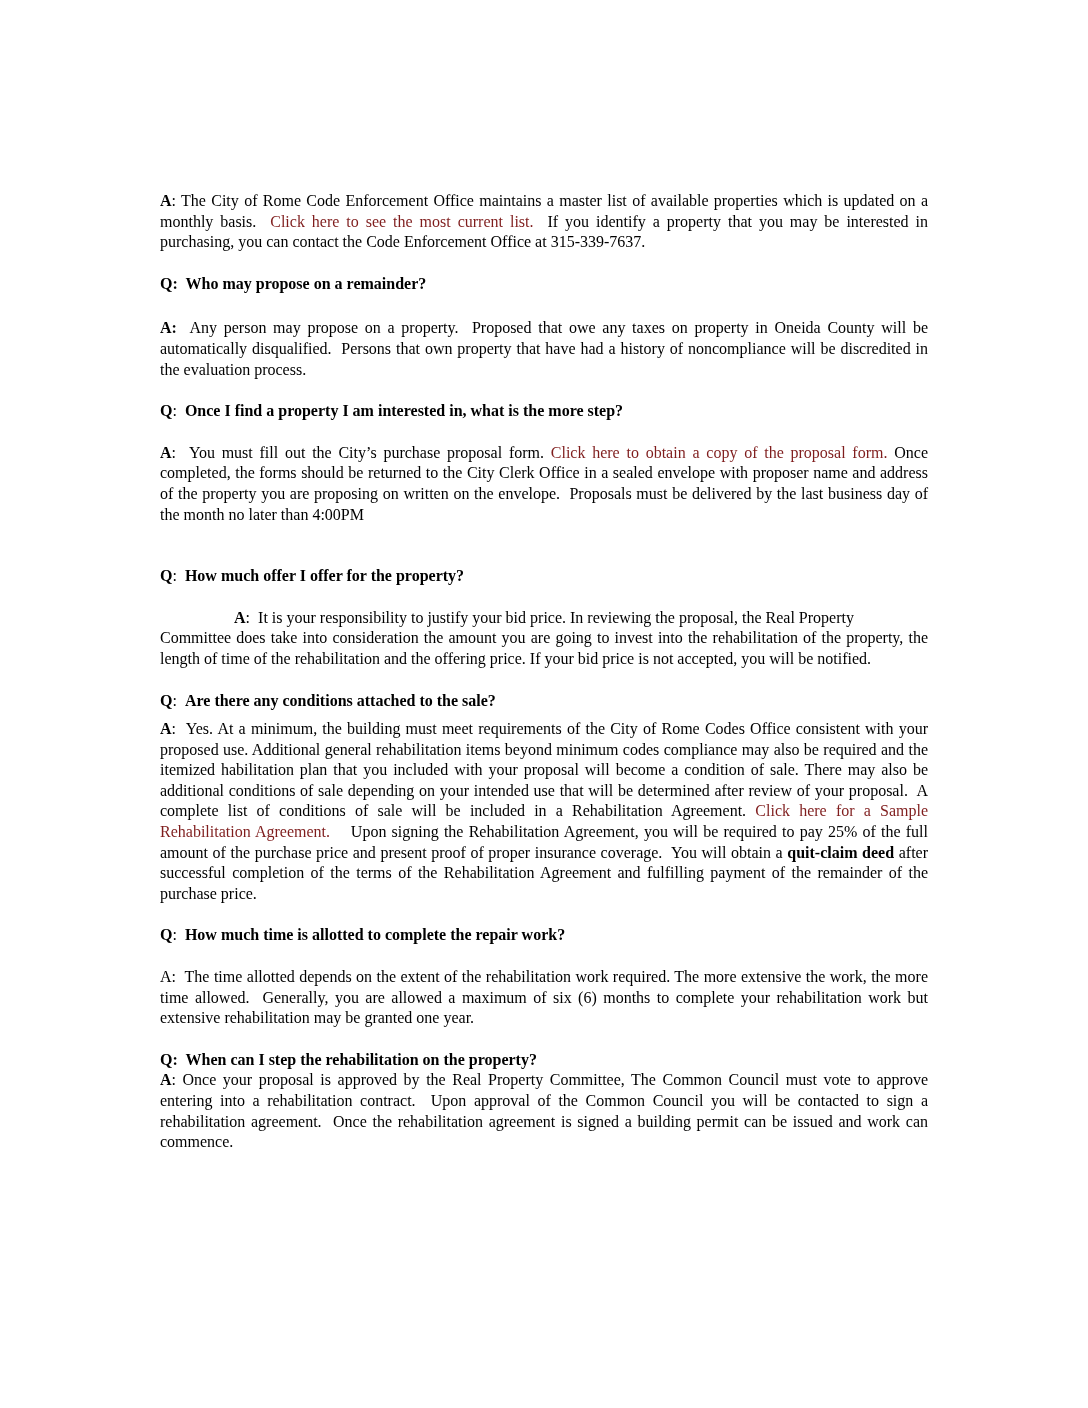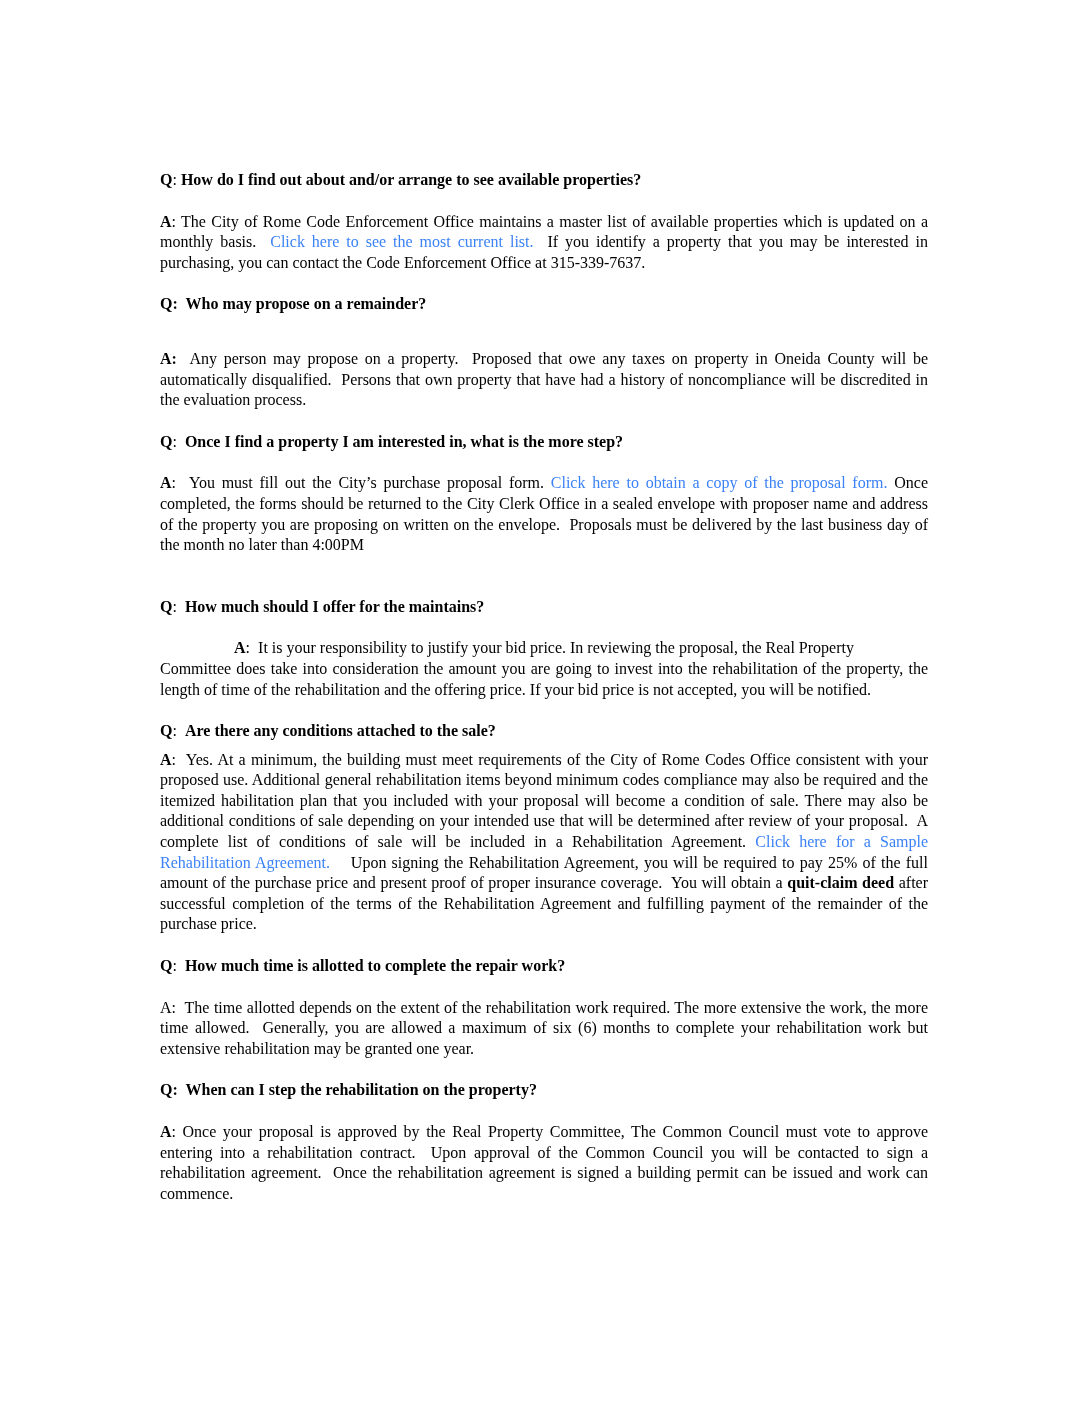--- a/index.html
+++ b/index.html
@@ -29,52 +29,49 @@
     }
     .a {
       margin: 0;
       text-align: justify;
     }
     .a-left {
       text-align: center;
     }
     .b { font-weight: bold; }
     a.link {
-      color: #3b82f6;
+      color: #7f1d1d;
       text-decoration: none;
     }
   </style>
 </head>
 <body>
 
 <div class="page">
 
-  <p class="q" style="margin-top:0;">
-    <span>Q</span><span style="font-weight:normal;white-space:pre">: </span><span>How do I find out about and/or arrange to see available properties?</span>
-  </p>
   <p class="a" style="margin-top:21px;">
     <span class="b">A</span><span style="white-space:pre-wrap">: </span><span style="white-space:pre-wrap">The City of Rome Code Enforcement Office maintains a master list of available properties which is updated on a monthly basis.  </span><a class="link" href="#">Click here to see the most current list.</a><span style="white-space:pre-wrap">  If you identify a property that you may be interested in purchasing, you can contact the Code Enforcement Office at 315-339-7637.</span>
   </p>
 
   <p class="q" style="margin-top:21px;">
     <span>Q:</span><span style="white-space:pre">  </span><span>Who may propose on a remainder?</span>
   </p>
-  <p class="a" style="margin-top:34px;">
+  <p class="a" style="margin-top:24px;">
     <span class="b">A:</span><span style="white-space:pre-wrap">  </span><span style="white-space:pre-wrap">Any person may propose on a property.  Proposed that owe any taxes on property in Oneida County will be automatically disqualified.  Persons that own property that have had a history of noncompliance will be discredited in the evaluation process.</span>
   </p>
 
   <p class="q" style="margin-top:21px;">
     <span>Q</span><span style="font-weight:normal;white-space:pre">:  </span><span>Once I find a property I am interested in, what is the more step?</span>
   </p>
   <p class="a" style="margin-top:21px;">
     <span class="b">A</span><span style="white-space:pre-wrap">:  </span><span style="white-space:pre-wrap">You must fill out the City’s purchase proposal form. </span><a class="link" href="#">Click here to obtain a copy of the proposal form.</a><span style="white-space:pre-wrap"> Once completed, the forms should be returned to the City Clerk Office in a sealed envelope with proposer name and address of the property you are proposing on written on the envelope.  Proposals must be delivered by the last business day of the month no later than 4:00PM</span>
   </p>
 
   <p class="q" style="margin-top:41px;">
-    <span>Q</span><span style="font-weight:normal;white-space:pre">:  </span><span>How much should I offer for the maintains?</span>
+    <span>Q</span><span style="font-weight:normal;white-space:pre">:  </span><span>How much offer I offer for the property?</span>
   </p>
   <div class="a" style="margin-top:21px;">
     <div class="a-left"><span class="b">A</span><span style="white-space:pre-wrap">:  </span><span>It is your responsibility to justify your bid price. In reviewing the proposal, the Real Property</span></div>
     <div>Committee does take into consideration the amount you are going to invest into the rehabilitation of the property, the length of time of the rehabilitation and the offering price. If your bid price is not accepted, you will be notified.</div>
   </div>
 
   <p class="q" style="margin-top:21px;">
     <span>Q</span><span style="font-weight:normal;white-space:pre">:  </span><span>Are there any conditions attached to the sale?</span>
   </p>
   <p class="a" style="margin-top:8px;">
@@ -84,17 +81,17 @@
   <p class="q" style="margin-top:21px;">
     <span>Q</span><span style="font-weight:normal;white-space:pre">:  </span><span>How much time is allotted to complete the repair work?</span>
   </p>
   <p class="a" style="margin-top:21px;">
     <span>A:</span><span style="white-space:pre-wrap">  </span><span style="white-space:pre-wrap">The time allotted depends on the extent of the rehabilitation work required. The more extensive the work, the more time allowed.  Generally, you are allowed a maximum of six (6) months to complete your rehabilitation work but extensive rehabilitation may be granted one year.</span>
   </p>
 
   <p class="q" style="margin-top:21px;">
     <span>Q:</span><span style="white-space:pre">  </span><span>When can I step the rehabilitation on the property?</span>
   </p>
-  <p class="a" style="margin-top:21px;">
+  <p class="a" style="">
     <span class="b">A</span><span style="white-space:pre-wrap">: </span><span style="white-space:pre-wrap">Once your proposal is approved by the Real Property Committee, The Common Council must vote to approve entering into a rehabilitation contract.  Upon approval of the Common Council you will be contacted to sign a rehabilitation agreement.  Once the rehabilitation agreement is signed a building permit can be issued and work can commence.</span>
   </p>
 
 </div>
 
 </body></html>

